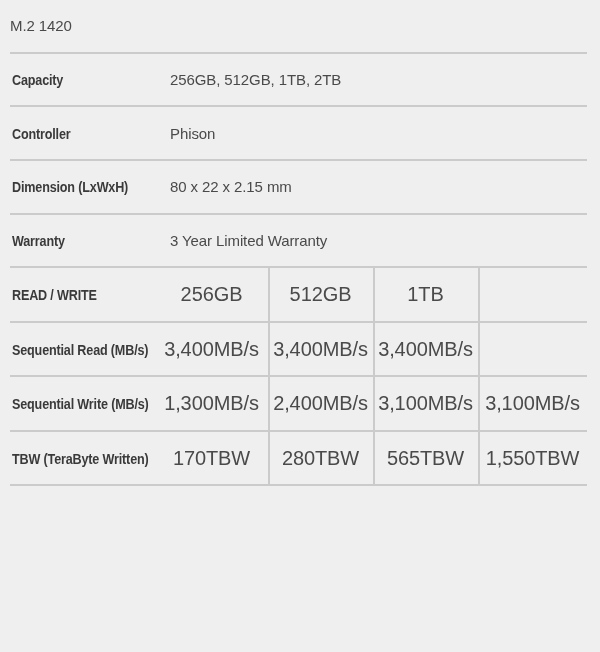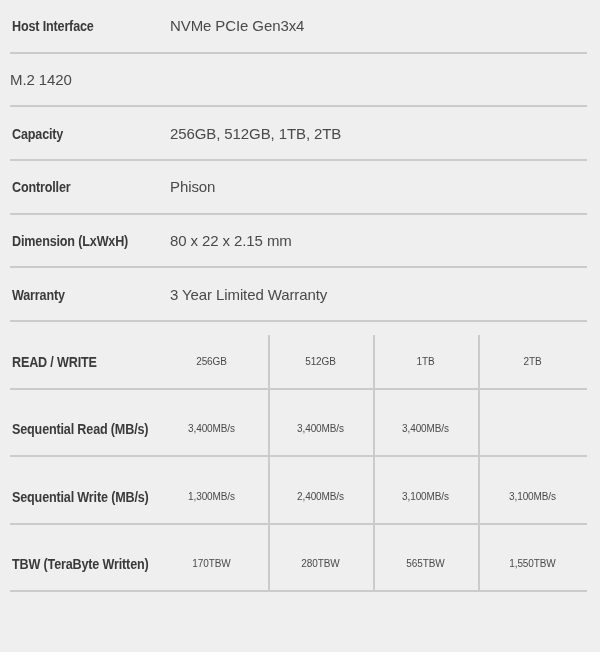--- a/index.html
+++ b/index.html
@@ -44,55 +44,50 @@
   .perf-section{
     margin:0 13px 0 10px;
     position:relative;
   }
   .perf-row{
     display:grid;
     grid-template-columns:145px 113px 105px 105px 1fr;
     align-items:center;
     height:52.5px;
     border-bottom:2px solid #cbcbcb;
-    margin-top:13px;
   }
   .perf-label{
     padding-left:2px;
     color:#3a3a3a;
     font-size:15px;
     font-weight:700;
     white-space:nowrap;
   }
   .perf-cell{
     text-align:center;
     color:#4a4a4a;
-    font-size:10px;
+    font-size:20px;
     letter-spacing:-0.1px;
     white-space:nowrap;
   }
   .col-divider{
     position:absolute;
     top:0;bottom:0;
     width:2px;
     background:#cbcbcb;
   }
   .col-divider.d1{left:258px;}
   .col-divider.d2{left:363px;}
   .col-divider.d3{left:468px;}
 </style>
 </head>
 <body>
 
 <div class="spec-table">
 
-  <div class="spec-row">
-    <div class="spec-label"><span class="cond">Host Interface</span></div>
-    <div class="spec-value">NVMe PCIe Gen3x4</div>
-  </div>
 
   <div class="spec-row">
     <div class="spec-value">M.2 1420</div>
   </div>
 
   <div class="spec-row">
     <div class="spec-label"><span class="cond">Capacity</span></div>
     <div class="spec-value">256GB, 512GB, 1TB, 2TB</div>
   </div>
 
@@ -115,21 +110,20 @@
 
 </div>
 
 <div class="perf-section">
 
   <div class="perf-row">
     <div class="perf-label"><span class="cond">READ / WRITE</span></div>
     <div class="perf-cell">256GB</div>
     <div class="perf-cell">512GB</div>
     <div class="perf-cell">1TB</div>
-    <div class="perf-cell">2TB</div>
   </div>
 
   <div class="perf-row">
     <div class="perf-label"><span class="cond">Sequential Read (MB/s)</span></div>
     <div class="perf-cell">3,400MB/s</div>
     <div class="perf-cell">3,400MB/s</div>
     <div class="perf-cell">3,400MB/s</div>
   </div>
 
   <div class="perf-row">

